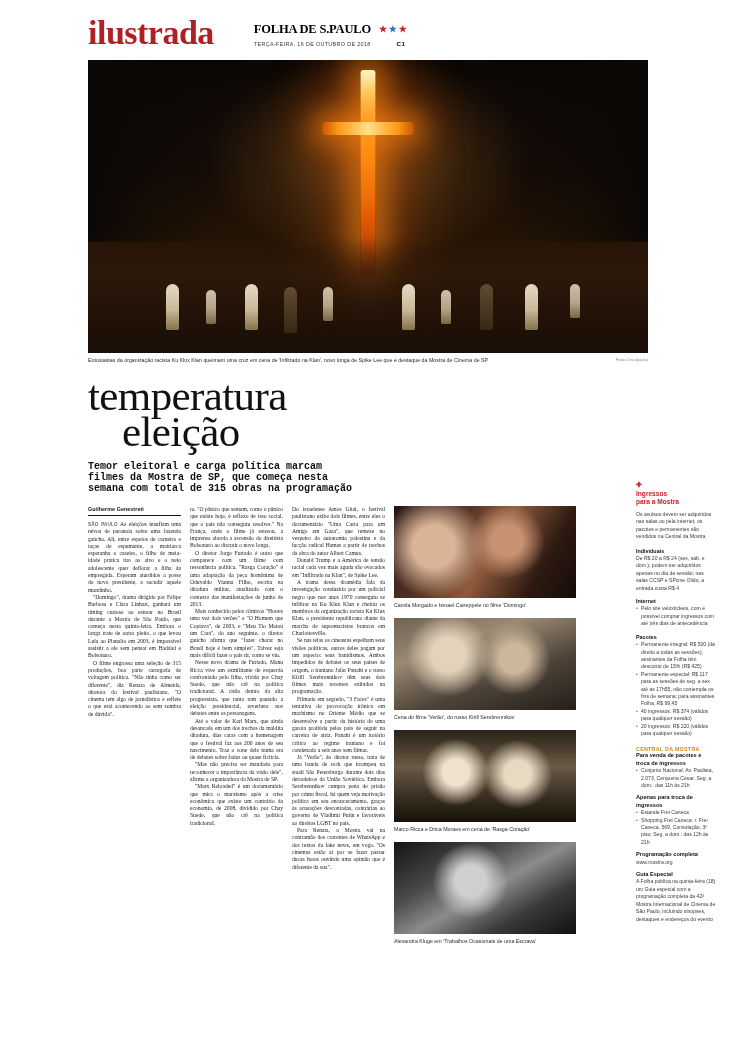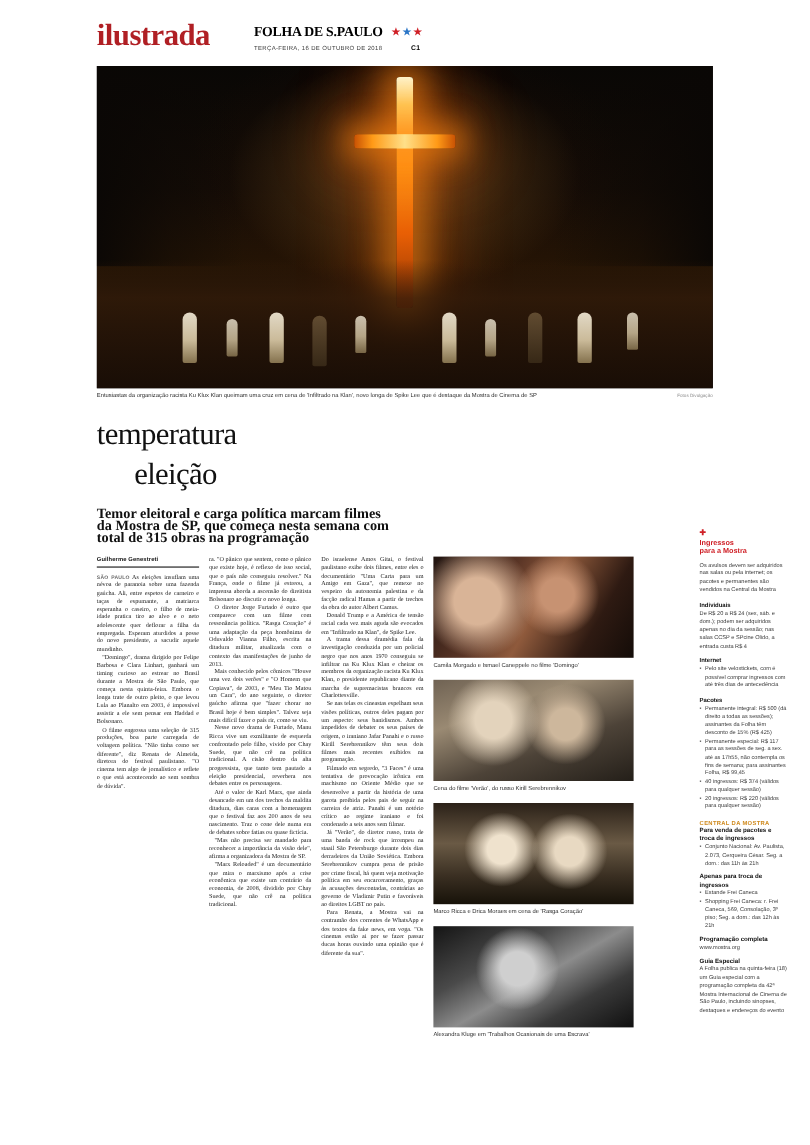--- a/index.html
+++ b/index.html
@@ -10,21 +10,21 @@
     color:#111;
     overflow:hidden;
   }
   .page{position:relative;width:736px;height:1041px;box-sizing:border-box;
         padding:0;background:#fff;}
 
   
   .masthead{display:flex;align-items:flex-start;padding:18px 0 0 88px;height:54px;box-sizing:border-box;}
   .logo{
     font-family:"Liberation Serif", serif;
-    font-weight:700;font-size:28px;line-height:30px;
+    font-weight:700;font-size:34px;line-height:30px;
     color:#b01f24;letter-spacing:-0.5px;
     margin-right:40px;
   }
   .mast-right{padding-top:4px;}
   .mast-title{
     font-family:"Liberation Serif", serif;
     font-weight:700;font-size:12.5px;letter-spacing:-0.2px;color:#000;
     display:flex;align-items:center;gap:3px;
   }
   .stars{display:inline-flex;gap:2px;margin-left:5px;font-size:9px;line-height:9px;}
@@ -72,26 +72,26 @@
     font-family:"Liberation Sans", sans-serif;font-size:5.3px;line-height:8px;color:#2b2b2b;
     padding-top:3px;
   }
   .hero-credit{font-size:4.2px;color:#8b8b8b;white-space:nowrap;}
 
   
   .hl-zone{padding:0 88px;margin-top:14px;display:flex;gap:14px;}
   .hl-left{width:268px;flex:0 0 268px;}
   h1.headline{
     margin:0;font-family:"Liberation Serif", serif;font-weight:400;
-    font-size:28px;line-height:36px;letter-spacing:-.6px;color:#111;
+    font-size:43px;line-height:36px;letter-spacing:-.6px;color:#111;
   }
   h1.headline .l2{display:block;padding-left:34px;}
   .subhead{
-    margin-top:11px;font-family:Liberation Serif, serif;font-weight:700;
-    font-size:13px;line-height:11px;color:#111;
+    margin-top:11px;font-family:Liberation Mono, monospace;font-weight:700;
+    font-size:10px;line-height:11px;color:#111;
   }
 
   
   .body-zone{padding:0 88px;margin-top:12px;display:flex;gap:9px;}
   .col{width:93px;flex:0 0 93px;}
   .byline{
     font-family:"Liberation Sans", sans-serif;font-weight:700;font-size:5.3px;
     letter-spacing:.1px;color:#111;border-bottom:.6px solid #111;
     padding-bottom:3px;margin-bottom:5px;
   }

